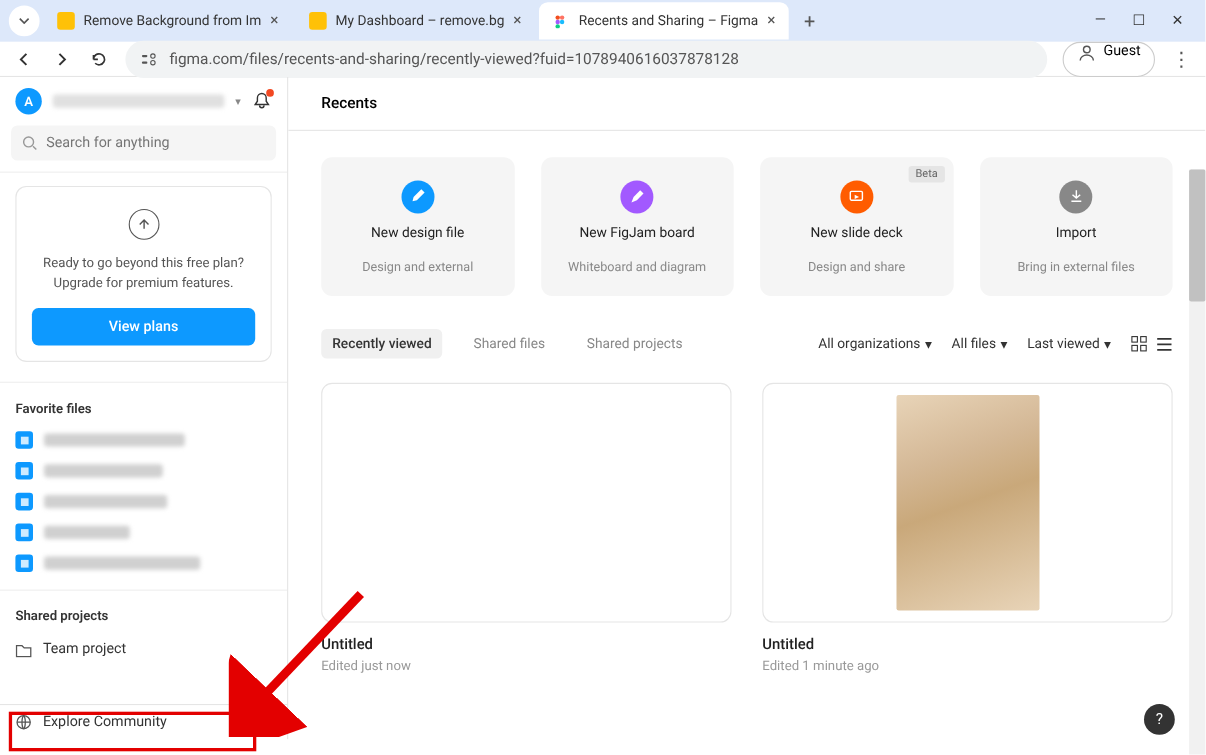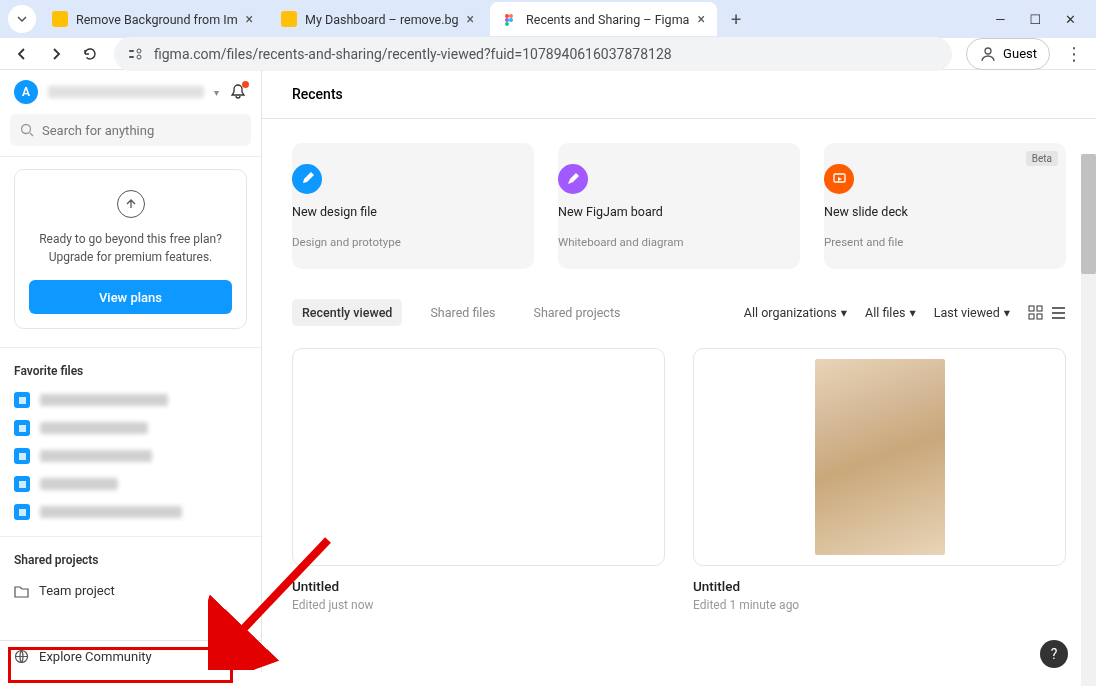--- a/index.html
+++ b/index.html
@@ -11,21 +11,21 @@
 .tab-favicon{width:16px;height:16px;display:flex;align-items:center;justify-content:center;border-radius:3px}
 .tab-title{white-space:nowrap;overflow:hidden;text-overflow:ellipsis;flex:1}
 .tab-close{font-size:14px;color:#555;cursor:pointer}
 .new-tab{font-size:18px;color:#555;padding:0 10px;cursor:pointer}
 .window-controls{margin-left:auto;display:flex;gap:24px;padding:0 12px;color:#333}
 .window-controls span{cursor:pointer;font-size:13px}
 .toolbar{height:32px;background:#fff;display:flex;align-items:center;padding:0 12px;gap:14px;border-bottom:1px solid #e5e5e5}
 .nav-btn{width:20px;height:20px;display:flex;align-items:center;justify-content:center;color:#555;cursor:pointer}
 .addr-bar{flex:1;height:34px;background:#f1f3f4;border-radius:17px;display:flex;align-items:center;padding:0 14px;gap:10px;font-size:14px;color:#555}
 .addr-url{flex:1;color:#555}
-.guest-btn{height:32px;border:1px solid #ccc;border-radius:16px;display:flex;align-items:center;padding:0 12px;gap:6px;font-size:13px;cursor:pointer}
+.guest-btn{height:32px;border:1px solid #ccc;border-radius:16px;display:flex;align-items:flex-start;padding:0 12px;gap:6px;font-size:13px;cursor:pointer}
 .menu-dots{width:20px;cursor:pointer;color:#555;font-size:18px;text-align:center}
 .app{display:flex;height:calc(686px - 84px);position:relative}
 .sidebar{width:262px;border-right:1px solid #e5e5e5;display:flex;flex-direction:column;font-size:13px;color:#333}
 .sb-header{display:flex;align-items:center;padding:10px 14px;gap:10px}
 .avatar{width:24px;height:24px;border-radius:12px;background:#0d99ff;color:#fff;display:flex;align-items:center;justify-content:center;font-size:12px;font-weight:600}
 .user-email{flex:1;height:12px;background:#e0e0e0;border-radius:3px;filter:blur(2px)}
 .dropdown-caret{color:#888;font-size:10px;cursor:pointer}
 .notif{position:relative;cursor:pointer}
 .notif-dot{position:absolute;top:-2px;right:-2px;width:7px;height:7px;background:#f24822;border-radius:50%}
 .search-wrap{padding:0 10px 10px}
@@ -39,21 +39,21 @@
 .fav-item{display:flex;align-items:center;padding:6px 14px;gap:10px;cursor:pointer}
 .fav-icon{width:16px;height:16px;background:#0d99ff;border-radius:3px;display:flex;align-items:center;justify-content:center}
 .fav-name{height:12px;background:#d0d0d0;border-radius:3px;filter:blur(2px)}
 .sb-item{display:flex;align-items:flex-end;padding:8px 14px;gap:10px;cursor:pointer}
 .sb-bottom{margin-top:auto;border-top:1px solid #e5e5e5}
 .explore-highlight{position:absolute;left:8px;bottom:3px;width:225px;height:36px;border:3.5px solid #e30000;z-index:5;pointer-events:none}
 .main{flex:1;display:flex;flex-direction:column;overflow:hidden}
 .main-header{padding:16px 30px;font-size:14px;font-weight:500;border-bottom:1px solid #e5e5e5}
 .main-content{padding:24px 30px;overflow-y:auto}
 .create-cards{display:flex;gap:24px}
-.create-card{flex:1;height:126px;background:#f5f5f5;border-radius:10px;display:flex;flex-direction:column;justify-content:center;cursor:pointer;position:relative}
+.create-card{flex:1;height:126px;background:#f5f5f5;border-radius:10px;display:flex;flex-direction:column;align-items:center;justify-content:center;cursor:pointer;position:relative}
 .card-icon{width:30px;height:30px;border-radius:15px;display:flex;align-items:center;justify-content:center;color:#fff;margin-bottom:10px}
 .card-title{font-size:12.5px;font-weight:400;color:#222;margin-bottom:16px}
 .card-sub{font-size:11.5px;color:#888}
 .beta-badge{position:absolute;top:8px;right:8px;background:#e5e5e5;font-size:10px;padding:2px 6px;border-radius:3px;color:#666}
 .filters-row{display:flex;align-items:center;margin-top:30px;font-size:12.5px;color:#888}
 .filter-tabs{display:flex;gap:18px}
 .filter-tab{cursor:pointer;padding:6px 10px;border-radius:5px}
 .filter-tab.active{background:#f0f0f0;color:#333;font-weight:500}
 .filter-right{margin-left:auto;display:flex;gap:18px;align-items:center}
 .filter-select{cursor:pointer;color:#333;display:flex;align-items:center;gap:4px}
@@ -253,42 +253,52 @@
     <div class="main-content">
       <div class="create-cards" id="create-cards">
           <div class="create-card">
 
        <div class="card-icon" style="background:#0d99ff">
               <svg width="15" height="15" viewBox="0 0 15 15">
                 <path d="M3 12l1-4 7-7 3 3-7 7-4 1z" fill="#fff"></path>
               </svg>
             </div>
        <div class="card-title">New design file</div>
-       <div class="card-sub">Design and prototype</div>
+       <div class="card-sub">Design and external</div>
      </div>
           <div class="create-card">
 
        <div class="card-icon" style="background:#a259ff">
               <svg width="15" height="15" viewBox="0 0 15 15">
                 <path d="M2 13l2-5 6-6 3 3-6 6-5 2z" fill="#fff"></path>
               </svg>
             </div>
        <div class="card-title">New FigJam board</div>
        <div class="card-sub">Whiteboard and diagram</div>
      </div>
           <div class="create-card">
        <span class="beta-badge">Beta</span>
        <div class="card-icon" style="background:#ff5c00">
               <svg width="15" height="15" viewBox="0 0 15 15">
                 <rect x="2" y="3" width="11" height="8" rx="1" fill="none" stroke="#fff" stroke-width="1.3"></rect>
                 <path d="M6 6l4 2-4 2z" fill="#fff"></path>
               </svg>
             </div>
        <div class="card-title">New slide deck</div>
-       <div class="card-sub">Present and file</div>
+       <div class="card-sub">Design and share</div>
+     </div>
+          <div class="create-card">
+
+       <div class="card-icon" style="background:#888">
+              <svg width="15" height="15" viewBox="0 0 15 15">
+                <path d="M7.5 2v7M4 6l3.5 3L11 6M3 12h9" stroke="#fff" stroke-width="1.3" fill="none"></path>
+              </svg>
+            </div>
+       <div class="card-title">Import</div>
+       <div class="card-sub">Bring in external files</div>
      </div>
         </div>
       <div class="filters-row">
         <div class="filter-tabs" id="filter-tabs">
             <span class="filter-tab active">Recently viewed</span>
             <span class="filter-tab ">Shared files</span>
             <span class="filter-tab ">Shared projects</span>
           </div>
         <div class="filter-right">
           <span class="filter-select">

